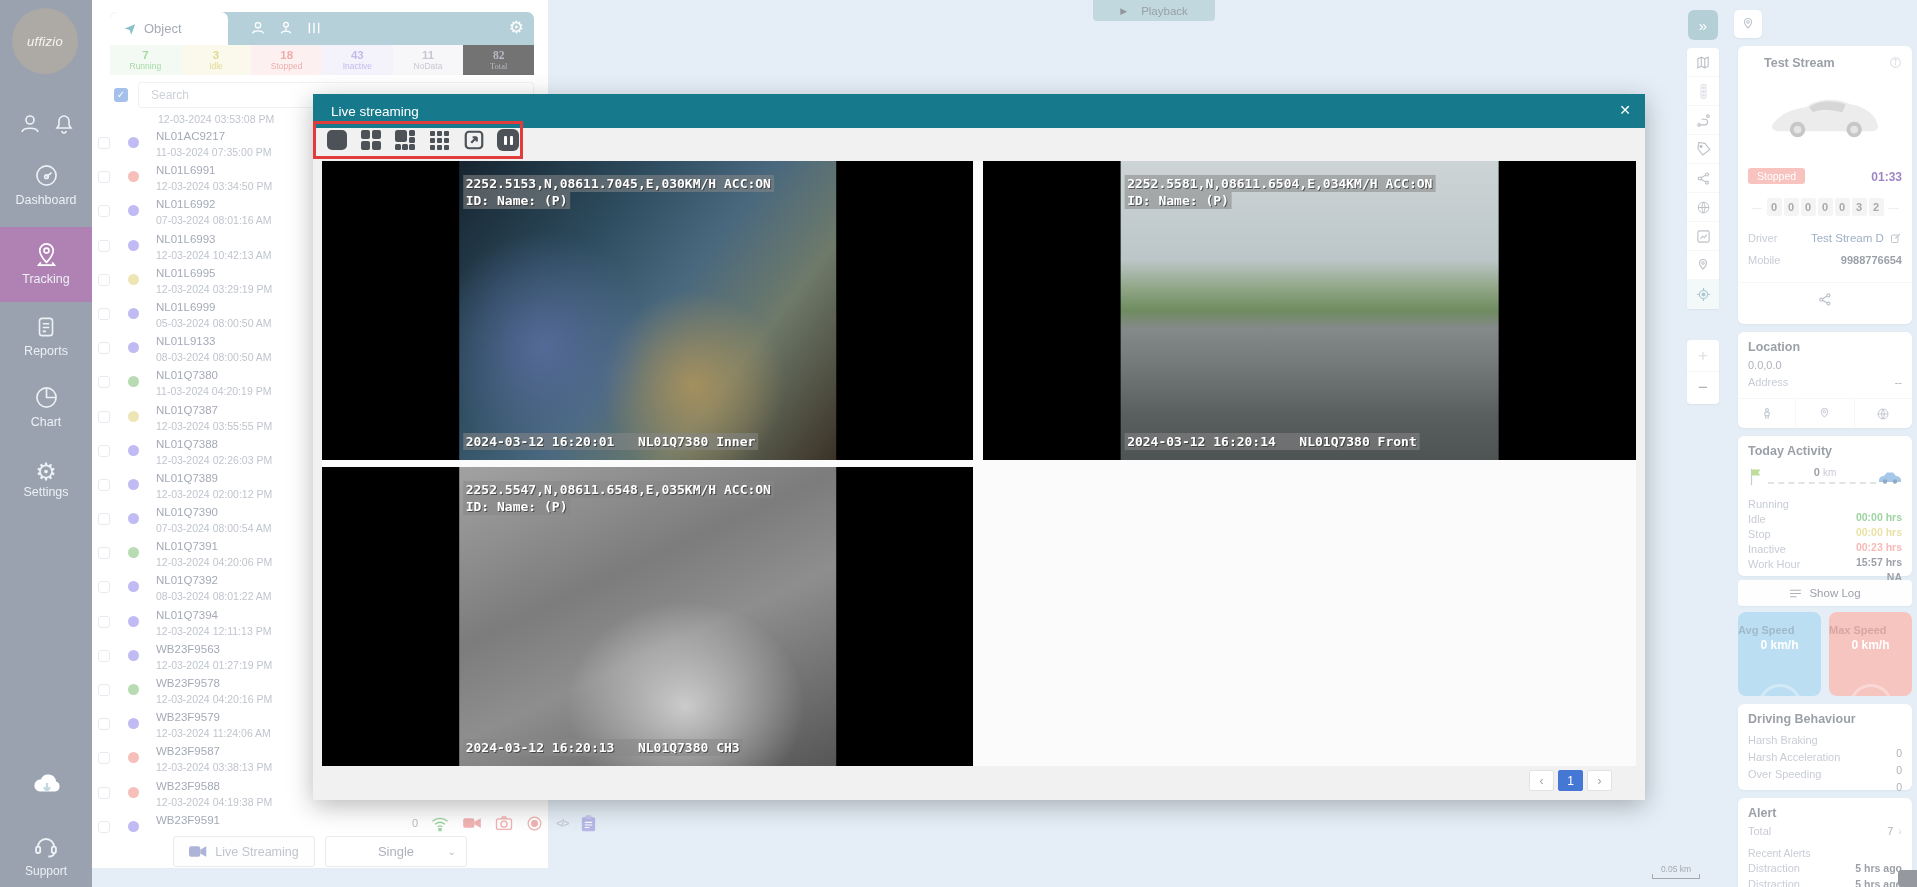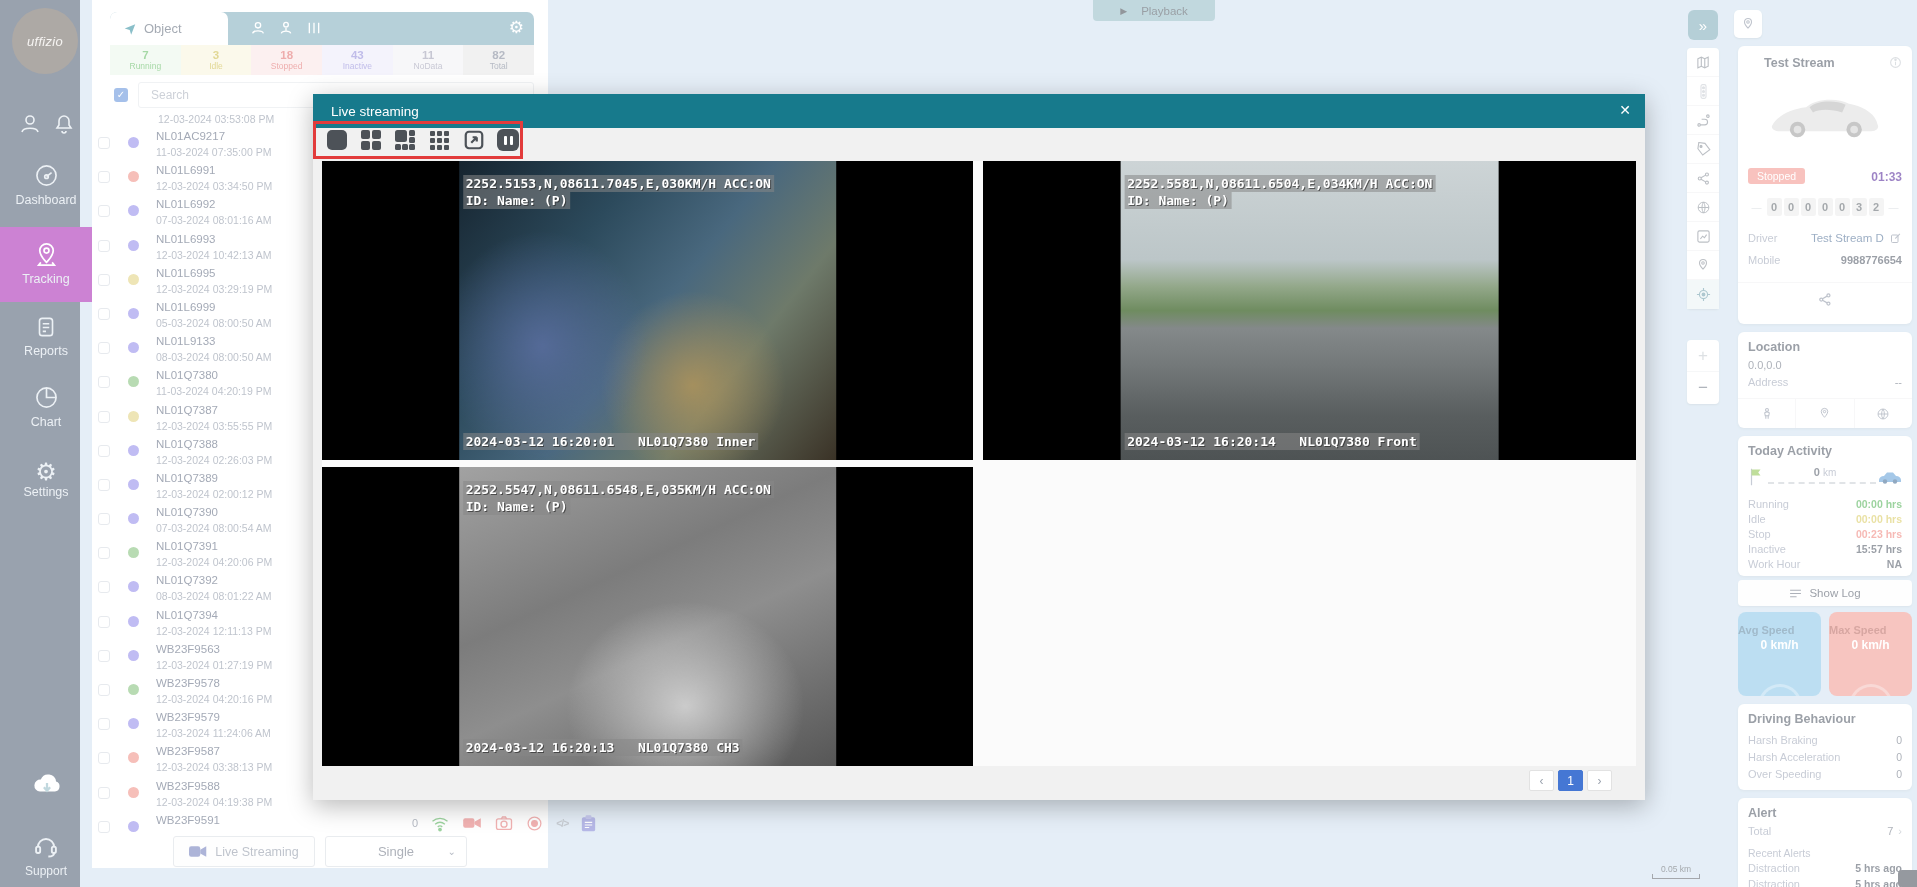--- a/index.html
+++ b/index.html
@@ -4,27 +4,27 @@
 <style>
   * { margin:0; padding:0; box-sizing:border-box; }
   html,body { width:1917px; height:887px; overflow:hidden; }
   body { font-family:"Liberation Sans", sans-serif; }
   #app { position:relative; width:1917px; height:887px; background:#cfe1f0; overflow:hidden; }
 
   
   #backdrop { position:absolute; inset:0; background:rgba(255,255,255,0.45); z-index:40; }
 
   
-  #sidebar { position:absolute; left:0; top:0; width:80px; height:887px; background:#46566c; z-index:1; }
+  #sidebar { position:absolute; left:0; top:0; width:92px; height:887px; background:#46566c; z-index:1; }
   #logo { position:absolute; left:12px; top:8px; width:66px; height:66px; border-radius:50%; background:#6b635c;
           display:flex; align-items:center; justify-content:center; color:#f0ede9; font-size:13px; font-style:italic; letter-spacing:.3px; }
   .side-ico { position:absolute; color:#dfe7ee; }
   .nav-item { position:absolute; left:0; width:92px; text-align:center; color:#dde5ed; font-size:12.5px; cursor:pointer; }
   .nav-item svg { display:block; margin:0 auto 4px auto; }
-  .nav-item.active { background:#a21caf; padding-top:14px; }
+  .nav-item.active { background:#701a75; padding-top:14px; }
   #support-label { position:absolute; left:0; top:864px; width:92px; text-align:center; color:#dde5ed; font-size:12px; }
 
   
   #left-panel { position:absolute; left:92px; top:0; width:456px; height:868px; background:#ffffff; z-index:2; }
   #tab-strip { position:absolute; left:18px; top:12px; width:424px; height:33px; background:#7aa9ba; border-radius:7px 7px 0 0; }
   #object-tab { position:absolute; left:0; top:0; height:33px; width:118px; background:#fff; border-radius:7px 7px 0 0;
                 display:flex; align-items:center; gap:7px; padding-left:13px; font-size:13px; color:#5a6575; }
   .strip-ico { position:absolute; top:8px; color:#ffffff; }
   #counts-row { position:absolute; left:18px; top:45px; width:424px; height:30px; display:flex; }
   .count-cell { flex:1; display:flex; flex-direction:column; align-items:center; justify-content:center; line-height:1.15; cursor:pointer; }
@@ -112,21 +112,21 @@
 
   #today-card { top:436px; height:140px; }
   #today-title { position:absolute; left:10px; top:8px; }
   #journey { position:absolute; left:10px; right:10px; top:30px; height:26px; }
   #journey .dashline { position:absolute; left:20px; right:26px; top:16px; border-top:2px dashed #c9ced4; }
   #journey .dist { position:absolute; left:0; right:0; top:0; text-align:center; font-size:11px; font-weight:bold; color:#4a5260; }
   #journey .dist .unit { font-weight:normal; color:#9aa2b4; font-size:10px; }
   #flag-ico { position:absolute; left:0; top:2px; }
   #car-ico { position:absolute; right:0; top:4px; }
   .act-row { position:absolute; left:10px; right:10px; height:15px; font-size:11px; }
-  .act-row .kv-val { font-weight:bold; font-size:10.5px; }
+  .act-row .kv-val { font-weight:bold; font-size:10.5px;margin-top:13px; }
   #show-log-btn { position:absolute; left:1738px; top:580px; width:174px; height:26px; background:#fdfdfd; border-radius:4px;
                   display:flex; align-items:center; justify-content:center; gap:7px; font-size:11.5px; color:#4a5260; z-index:2;
                   box-shadow:0 1px 2px rgba(0,0,0,0.08); cursor:pointer; }
   .speed-card { position:absolute; top:612px; width:83px; height:84px; border-radius:8px; z-index:2; overflow:hidden; }
   #avg-card { left:1738px; background:#85c4e8; }
   #max-card { left:1829px; background:#f0958d; }
   .speed-card .sl { margin:12px 0 2px 0; text-align:left; font-size:11px; font-weight:bold; }
   #avg-card .sl { color:#54819f; } #max-card .sl { color:#b65e55; }
   .speed-card .sv { text-align:center; font-size:12px; font-weight:bold; color:#fff; }
   .speed-card .arc { position:absolute; left:50%; transform:translateX(-50%); bottom:-12px; width:44px; height:24px;
@@ -317,21 +317,21 @@
           <div class="cl" style="color: rgb(224, 106, 106);">Stopped</div>
         </div>
         <div class="count-cell" style="background: rgb(235, 233, 249);">
           <div class="cv" style="color: rgb(140, 133, 216);">43</div>
           <div class="cl" style="color: rgb(140, 133, 216);">Inactive</div>
         </div>
         <div class="count-cell" style="background: rgb(240, 240, 245);">
           <div class="cv" style="color: rgb(154, 154, 176);">11</div>
           <div class="cl" style="color: rgb(154, 154, 176);">NoData</div>
         </div>
-        <div class="count-cell" style="background: #e5e5e5;">
+        <div class="count-cell" style="background: #000000; font-family: Liberation Serif, serif;">
           <div class="cv" style="color: rgb(122, 130, 148);">82</div>
           <div class="cl" style="color: rgb(122, 130, 148);">Total</div>
         </div>
       </div>
 
     <div id="search-row">
       <span class="cb-checked" style="position:absolute;left:22px;top:6px;">✓</span>
       <input id="search-input" type="text" placeholder="Search" style="">
     </div>
 

